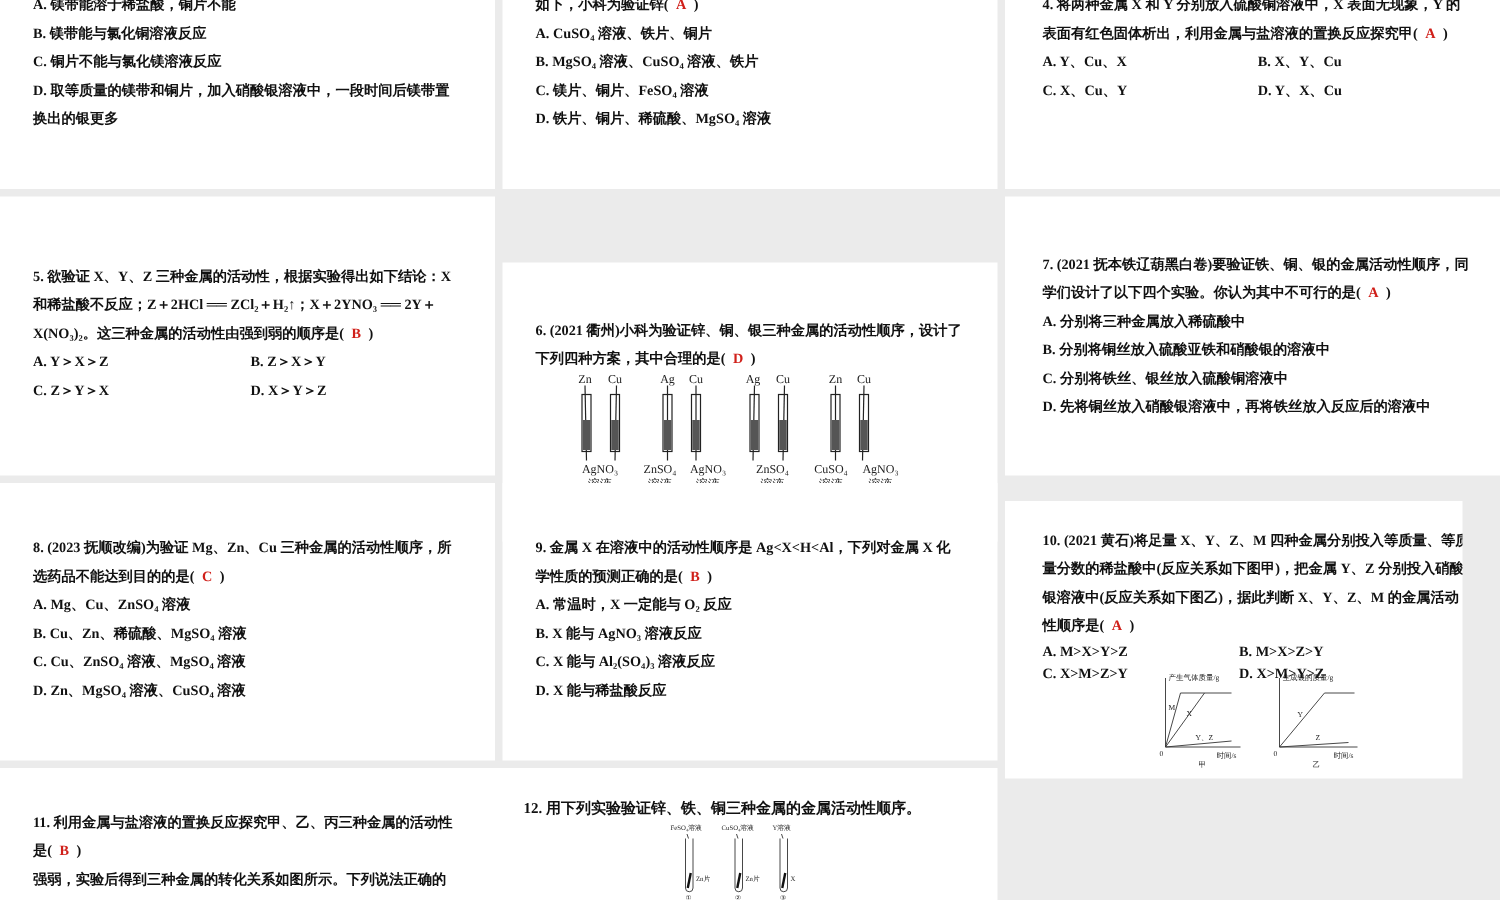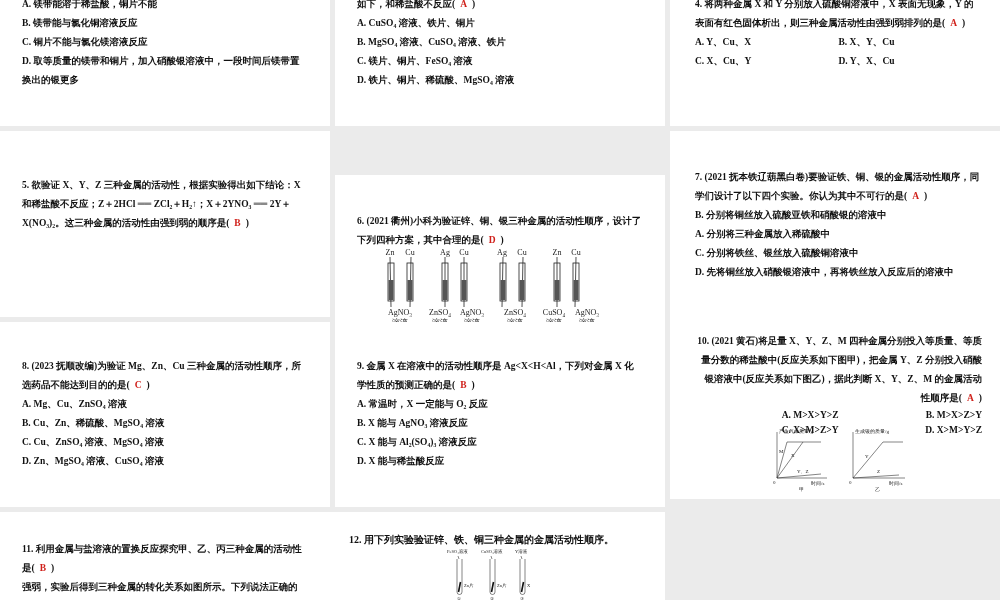--- a/index.html
+++ b/index.html
@@ -22,46 +22,52 @@
     <div class="line opt">A. 镁带能溶于稀盐酸，铜片不能</div>
     <div class="line opt">B. 镁带能与氯化铜溶液反应</div>
     <div class="line opt">C. 铜片不能与氯化镁溶液反应</div>
     <div class="line opt">D. 取等质量的镁带和铜片，加入硝酸银溶液中，一段时间后镁带置</div>
     <div class="line opt">换出的银更多</div>
   </div>
 </div>
 
 <div class="panel" style="left:335px;top:0;width:330px;height:126px;">
   <div class="q" style="top:-5px;">
-    <div class="line"><span>如下，和稀盐酸不反应(</span><span class="ans">A</span><span>)</span></div>
+    <div class="line"><span>如下，小科为验证锌(</span><span class="ans">A</span><span>)</span></div>
     <div class="line opt">A. CuSO₄ 溶液、铁片、铜片</div>
     <div class="line opt">B. MgSO₄ 溶液、CuSO₄ 溶液、铁片</div>
     <div class="line opt">C. 镁片、铜片、FeSO₄ 溶液</div>
     <div class="line opt">D. 铁片、铜片、稀硫酸、MgSO₄ 溶液</div>
   </div>
 </div>
 
 <div class="panel" style="left:670px;top:0;width:330px;height:126px;">
   <div class="q" style="top:-5px;left:25px;">
     <div class="line">4. 将两种金属 X 和 Y 分别放入硫酸铜溶液中，X 表面无现象，Y 的</div>
-    <div class="line"><span>表面有红色固体析出，则三种金属活动性由强到弱排列的是(</span><span class="ans">A</span><span>)</span></div>
+    <div class="line"><span>表面有红色固体析出，利用金属与盐溶液的置换反应探究甲(</span><span class="ans">A</span><span>)</span></div>
     <div class="opts2">
       <div class="opt">A. Y、Cu、X</div>
       <div class="opt">B. X、Y、Cu</div>
       <div class="opt">C. X、Cu、Y</div>
       <div class="opt">D. Y、X、Cu</div>
     </div>
   </div>
 </div>
 
 <div class="panel" style="left:0;top:131px;width:330px;height:186px;text-decoration:underline;">
   <div class="q" style="top:45px;">
     <div class="line">5. 欲验证 X、Y、Z 三种金属的活动性，根据实验得出如下结论：X</div>
     <div class="line">和稀盐酸不反应；Z＋2HCl ══ ZCl₂＋H₂↑；X＋2YNO₃ ══ 2Y＋</div>
     <div class="line"><span>X(NO₃)₂。这三种金属的活动性由强到弱的顺序是(</span><span class="ans">B</span><span>)</span></div>
+    <div class="opts2">
+      <div class="opt">A. Y＞X＞Z</div>
+      <div class="opt">B. Z＞X＞Y</div>
+      <div class="opt">C. Z＞Y＞X</div>
+      <div class="opt">D. X＞Y＞Z</div>
+    </div>
   </div>
 </div>
 
 <div class="panel" style="left:335px;top:131px;width:330px;height:186px;margin-top:44px;">
   <div class="q" style="top:37px;">
     <div class="line">6. (2021 衢州)小科为验证锌、铜、银三种金属的活动性顺序，设计了</div>
     <div class="line"><span>下列四种方案，其中合理的是(</span><span class="ans">D</span><span>)</span></div>
   </div>
   <svg style="position:absolute;left:40px;top:72px;" width="250" height="90" viewBox="0 0 250 90" font-size="8">
     <g stroke="#222" fill="none" stroke-width="0.8">
@@ -130,22 +136,22 @@
       <text x="135" y="89">C</text>
       <text x="190" y="89">D</text>
     </g>
   </svg>
 </div>
 
 <div class="panel" style="left:670px;top:131px;width:330px;height:186px;">
   <div class="q" style="top:37px;left:25px;">
     <div class="line">7. (2021 抚本铁辽葫黑白卷)要验证铁、铜、银的金属活动性顺序，同</div>
     <div class="line"><span>学们设计了以下四个实验。你认为其中不可行的是(</span><span class="ans">A</span><span>)</span></div>
+    <div class="line opt">A. 分别将三种金属放入稀硫酸中</div>
     <div class="line opt">B. 分别将铜丝放入硫酸亚铁和硝酸银的溶液中</div>
-    <div class="line opt">A. 分别将三种金属放入稀硫酸中</div>
     <div class="line opt">C. 分别将铁丝、银丝放入硫酸铜溶液中</div>
     <div class="line opt">D. 先将铜丝放入硝酸银溶液中，再将铁丝放入反应后的溶液中</div>
   </div>
 </div>
 
 <div class="panel" style="left:0;top:322px;width:330px;height:185px;">
   <div class="q" style="top:35px;">
     <div class="line">8. (2023 抚顺改编)为验证 Mg、Zn、Cu 三种金属的活动性顺序，所</div>
     <div class="line"><span>选药品不能达到目的的是(</span><span class="ans">C</span><span>)</span></div>
     <div class="line opt">A. Mg、Cu、ZnSO₄ 溶液</div>
@@ -159,21 +165,21 @@
   <div class="q" style="top:35px;">
     <div class="line">9. 金属 X 在溶液中的活动性顺序是 Ag&lt;X&lt;H&lt;Al，下列对金属 X 化</div>
     <div class="line"><span>学性质的预测正确的是(</span><span class="ans">B</span><span>)</span></div>
     <div class="line opt">A. 常温时，X 一定能与 O₂ 反应</div>
     <div class="line opt">B. X 能与 AgNO₃ 溶液反应</div>
     <div class="line opt">C. X 能与 Al₂(SO₄)₃ 溶液反应</div>
     <div class="line opt">D. X 能与稀盐酸反应</div>
   </div>
 </div>
 
-<div class="panel" style="left:670px;top:314px;width:330px;height:185px;text-align:right;">
+<div class="panel" style="left:670px;top:334px;width:305px;height:185px;">
   <div class="q" style="top:18px;left:25px;">
     <div class="line">10. (2021 黄石)将足量 X、Y、Z、M 四种金属分别投入等质量、等质</div>
     <div class="line">量分数的稀盐酸中(反应关系如下图甲)，把金属 Y、Z 分别投入硝酸</div>
     <div class="line">银溶液中(反应关系如下图乙)，据此判断 X、Y、Z、M 的金属活动</div>
     <div class="line"><span>性顺序是(</span><span class="ans">A</span><span>)</span></div>
     <div class="opts2" style="line-height:15px;">
       <div class="opt">A. M&gt;X&gt;Y&gt;Z</div>
       <div class="opt">B. M&gt;X&gt;Z&gt;Y</div>
       <div class="opt">C. X&gt;M&gt;Z&gt;Y</div>
       <div class="opt">D. X&gt;M&gt;Y&gt;Z</div>

